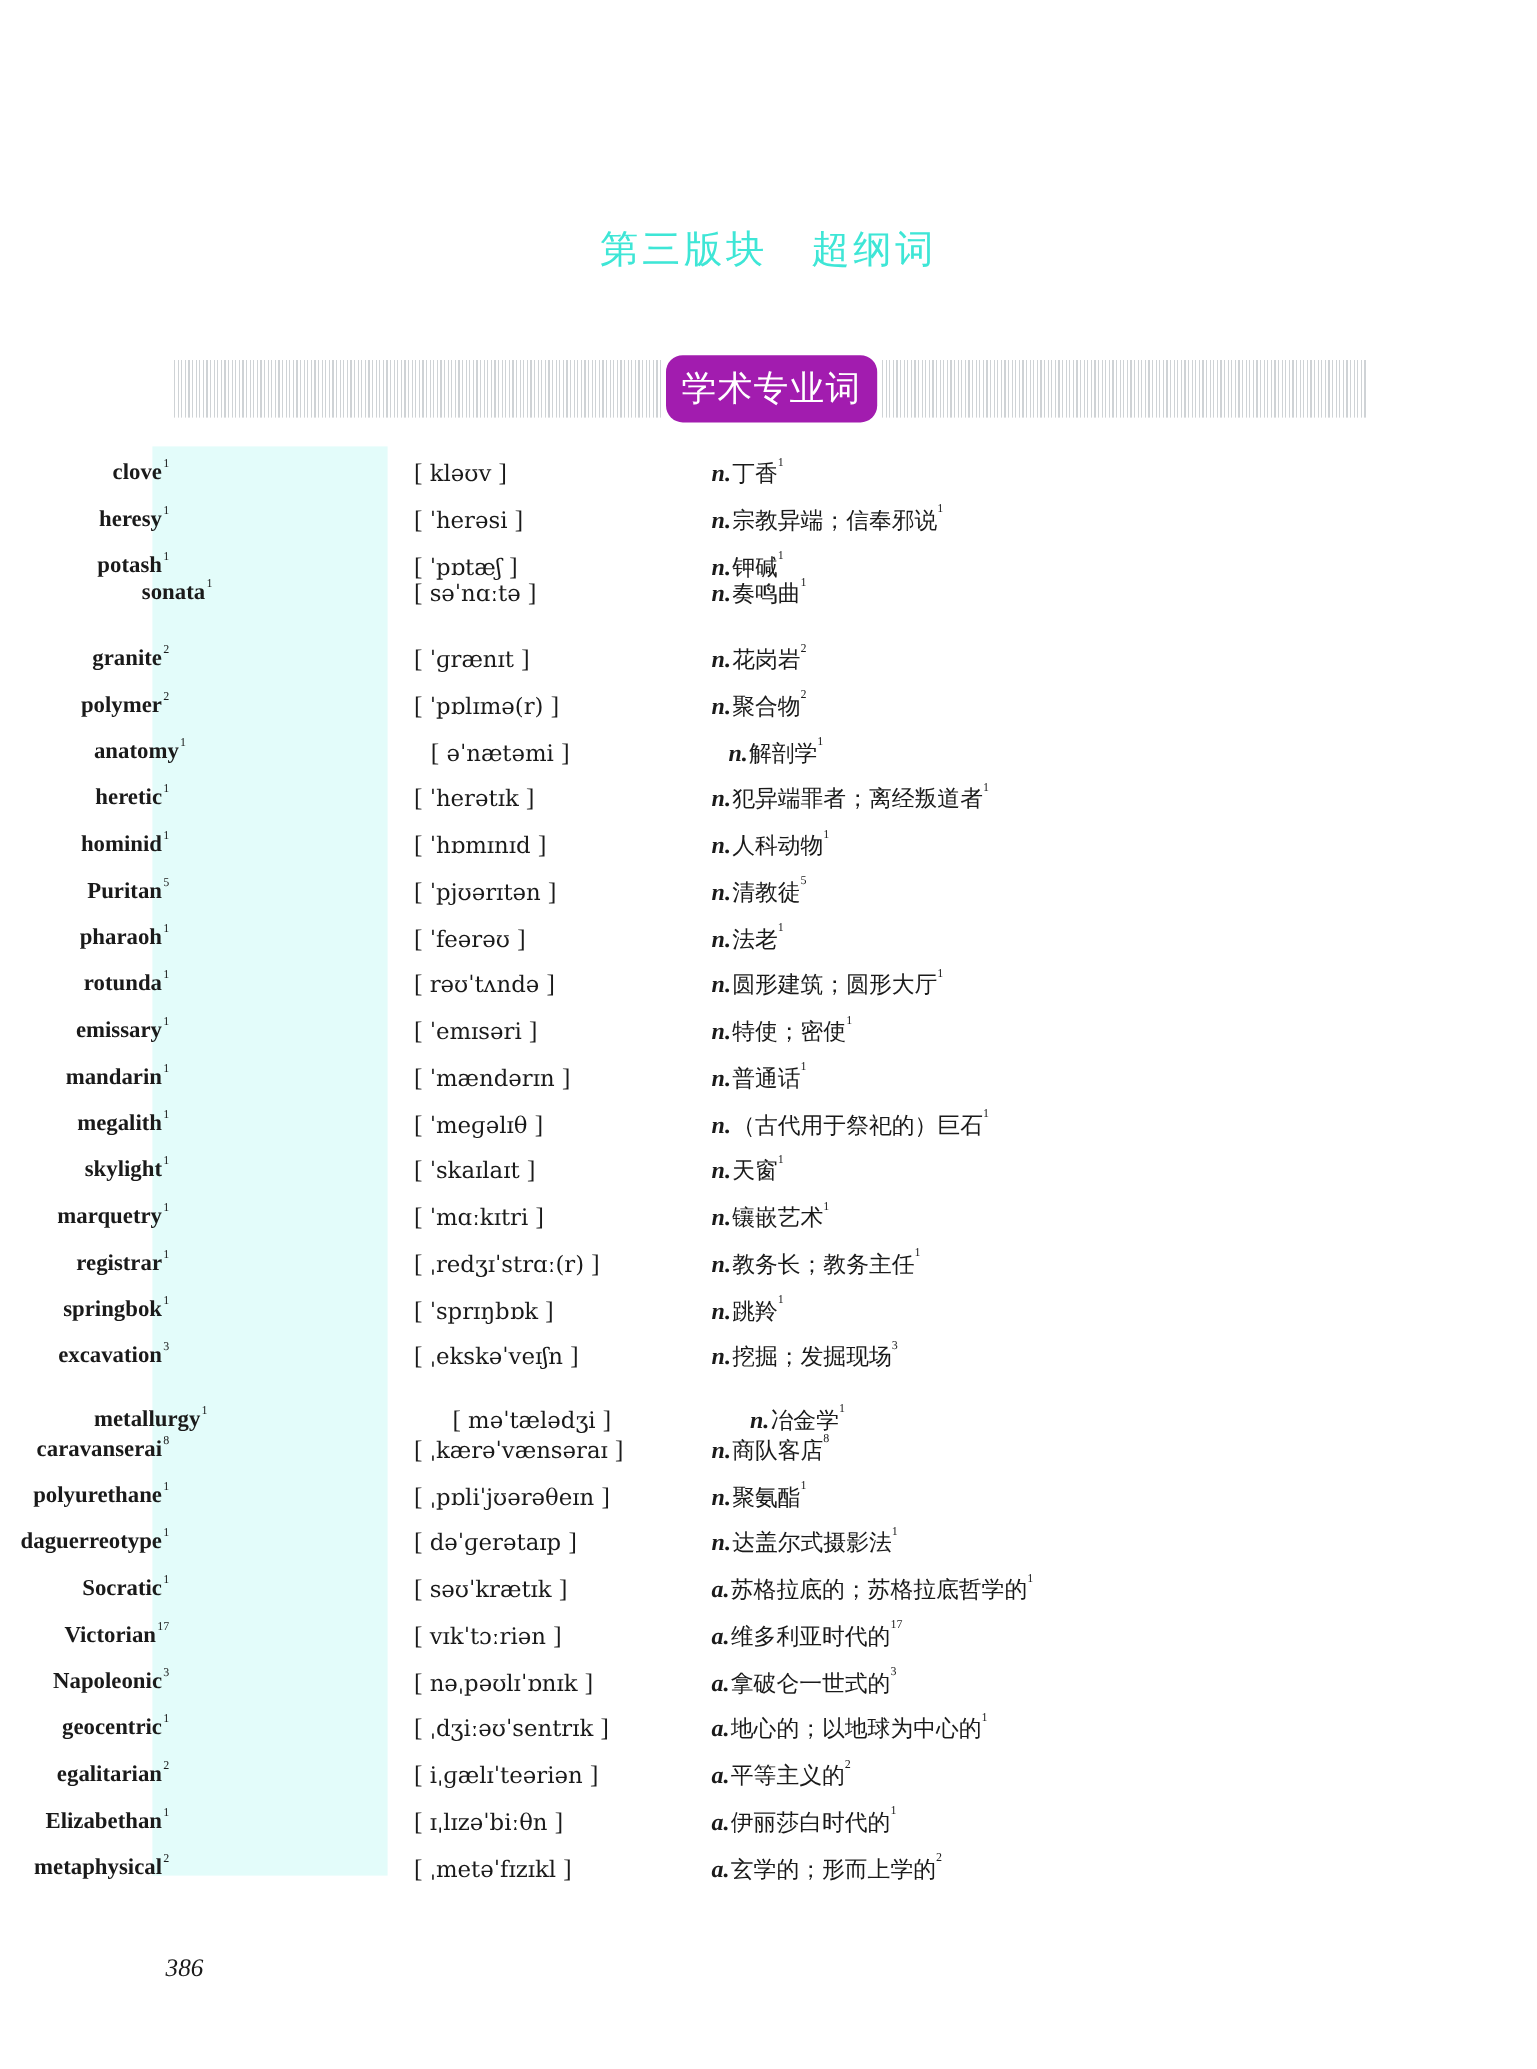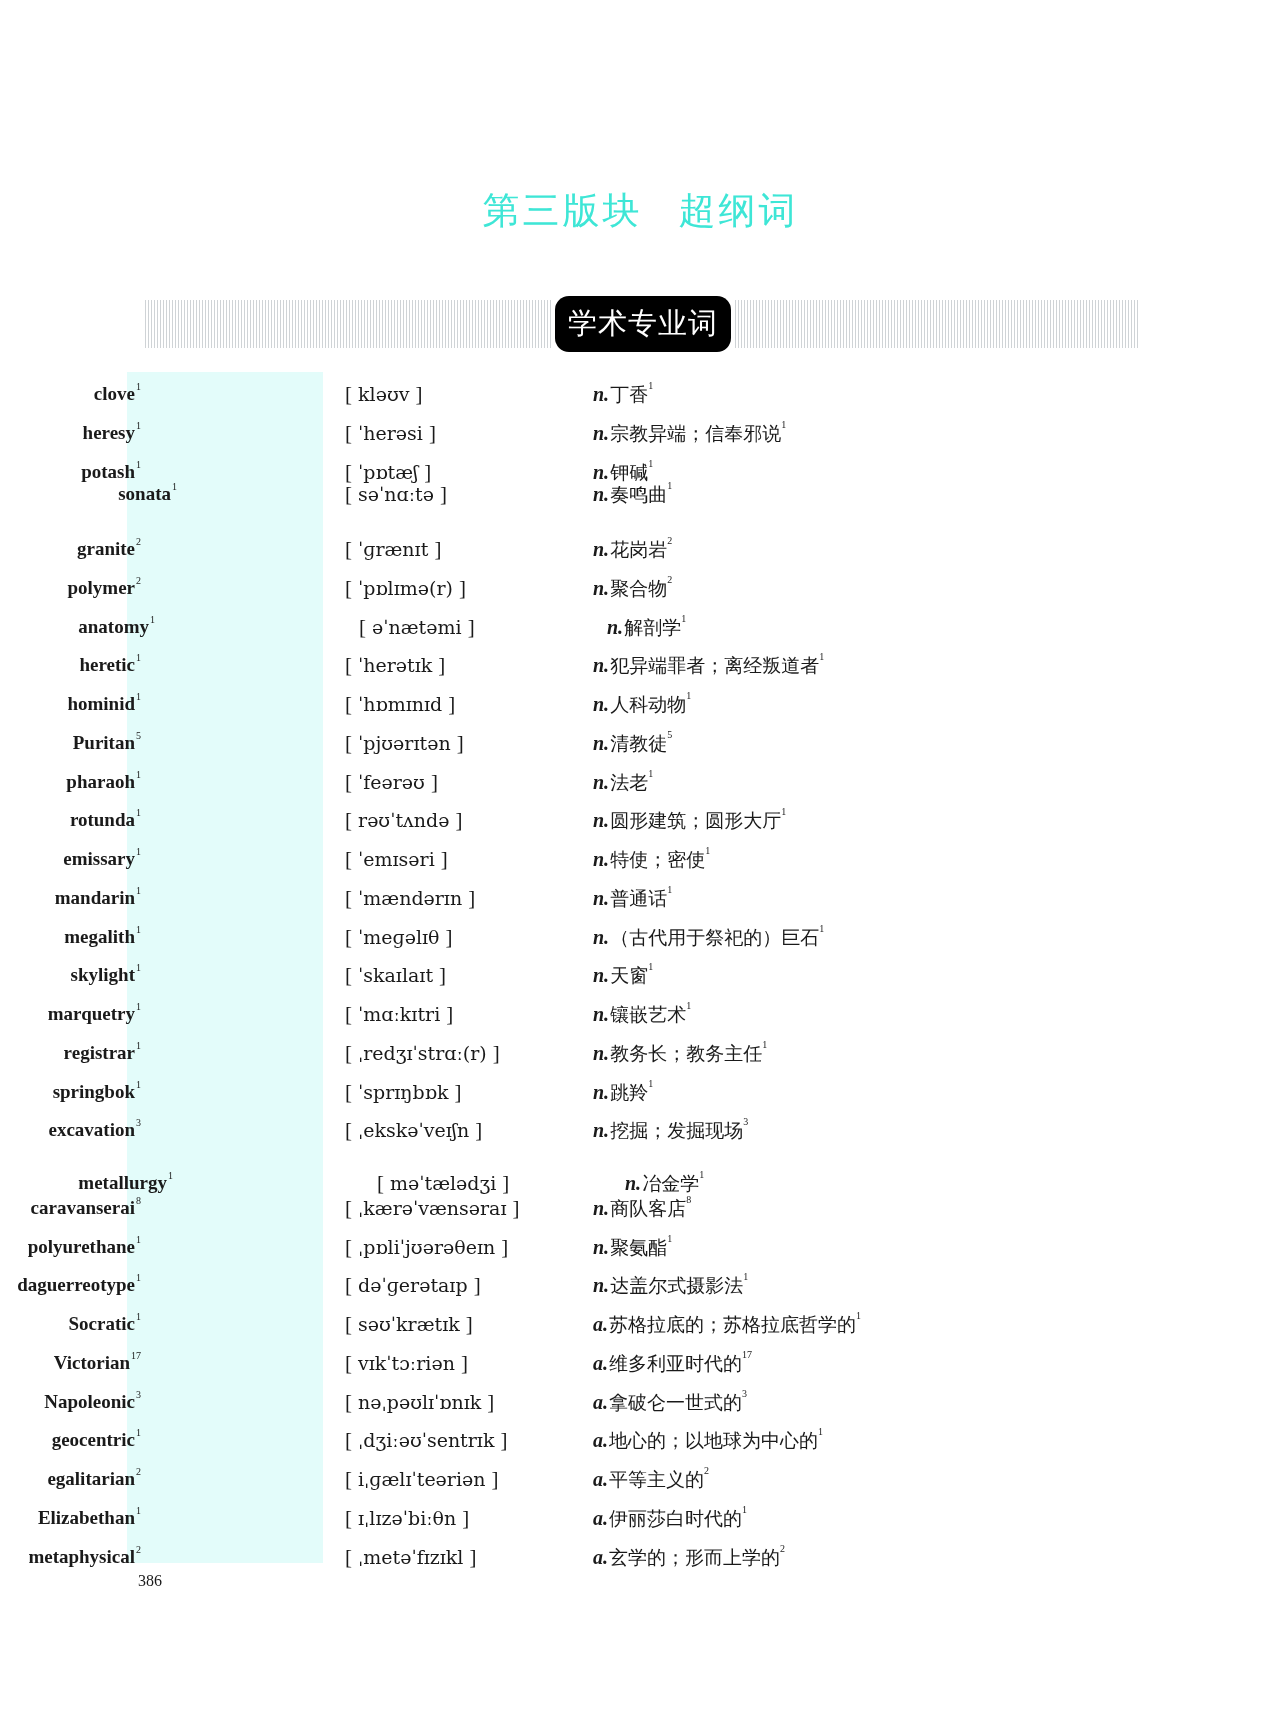--- a/index.html
+++ b/index.html
@@ -1,41 +1,41 @@
 <!DOCTYPE html>
 <html><head>
 <meta charset="utf-8">
 <style>
   html, body { margin:0; padding:0; background:#ffffff; }
   body { width:1281px; height:1724px; position:relative; overflow:hidden;
          font-family:"Liberation Serif", "DejaVu Serif", serif; color:#1a1a1a; }
   .title { position:absolute; top:186px; left:0; width:1281px; text-align:center;
-           font-family:"DejaVu Sans", "Liberation Sans", sans-serif; font-size:37px;
+           font-family:"DejaVu Sans", "Liberation Sans", sans-serif; font-size:32px;
            letter-spacing:3px; color:#3ee6d6; font-weight:normal; }
   .title .gap { display:inline-block; width:36px; }
   .banner { position:absolute; top:300px; left:145px; width:995px; height:48px; }
   .stripes { position:absolute; top:0; height:48px;
              background: repeating-linear-gradient(90deg, #cfd3d6 0px, #cfd3d6 1px, #ffffff 1px, #ffffff 3px); }
   .stripes.left { left:0; width:408px; }
   .stripes.right { left:590px; width:405px; }
   .pill { position:absolute; top:-4px; left:410px; width:176px; height:56px;
-          background:#000000; border-radius:14px; color:#ffffff;
+          background:#a21caf; border-radius:14px; color:#ffffff;
           font-family:"DejaVu Sans", "Liberation Sans", sans-serif; font-size:29px;
           display:flex; align-items:center; justify-content:center; letter-spacing:1px; }
   .panel { position:absolute; left:127px; top:372px; width:196px; height:1191px; background:#e3fcfa; }
   .rows { position:absolute; top:372px; left:0; width:1281px; }
   .row { position:absolute; left:0; width:1122px; height:38px; }
   .word { position:absolute; right:981px; top:9px; font-weight:bold; font-size:19px; white-space:nowrap; }
   .sup { font-size:10px; vertical-align:top; position:relative; top:-2px; font-weight:normal; margin-left:1px; }
   .phon { position:absolute; left:345px; top:8px; font-size:19px; white-space:nowrap; font-family:"DejaVu Serif", "Liberation Serif", serif; letter-spacing:0px; }
   .phon .br { font-family:"Liberation Serif", serif; font-size:21px; }
   .def { position:absolute; left:593px; top:8px; font-size:19px; white-space:nowrap; font-family:"DejaVu Sans", "Liberation Sans", sans-serif; }
   .pos { font-family:"Liberation Serif", serif; font-style:italic; font-weight:bold; font-size:20px; margin-right:1px; }
   .defsup { font-size:10px; vertical-align:top; position:relative; top:-2px; font-family:"Liberation Serif", serif; }
-  .pagenum { position:absolute; left:138px; top:1572px; font-size:16px; }
+  .pagenum { position:absolute; left:138px; top:1628px; font-size:21px;font-style:italic; }
 </style>
 </head>
 <body>
 
 <div class="title">
   <span>第三版块</span><span class="gap"></span><span>超纲词</span>
 </div>
 
 <div class="banner">
   <div class="stripes left"></div>

